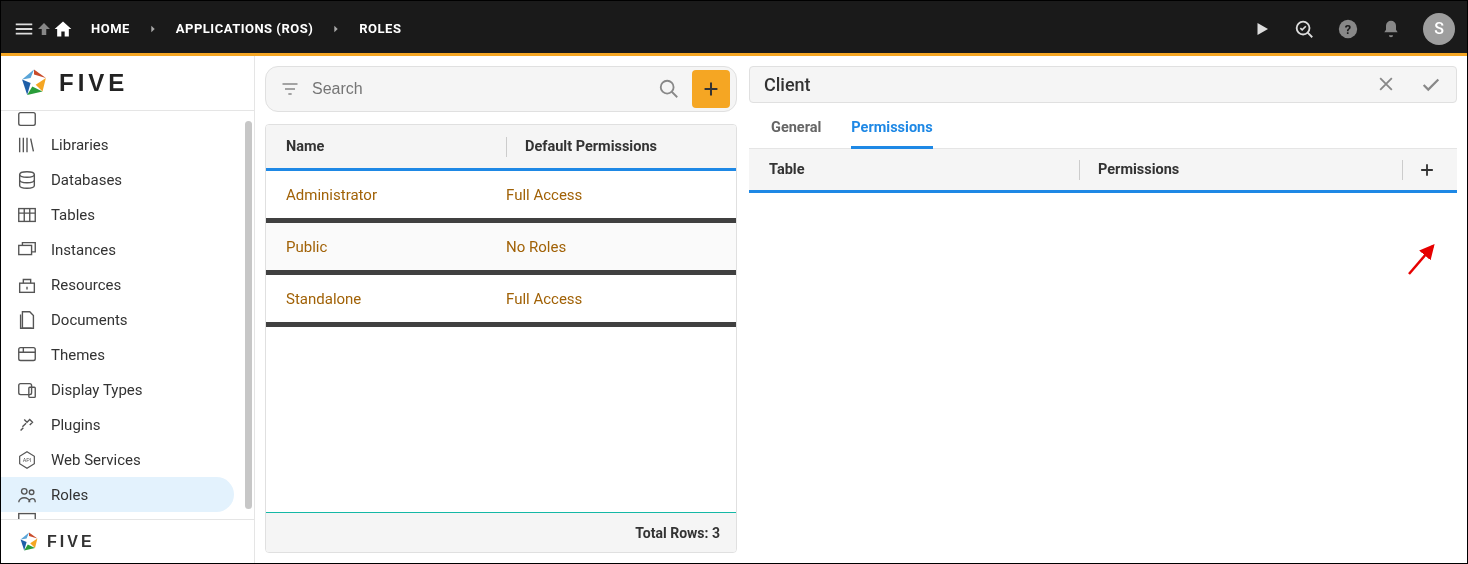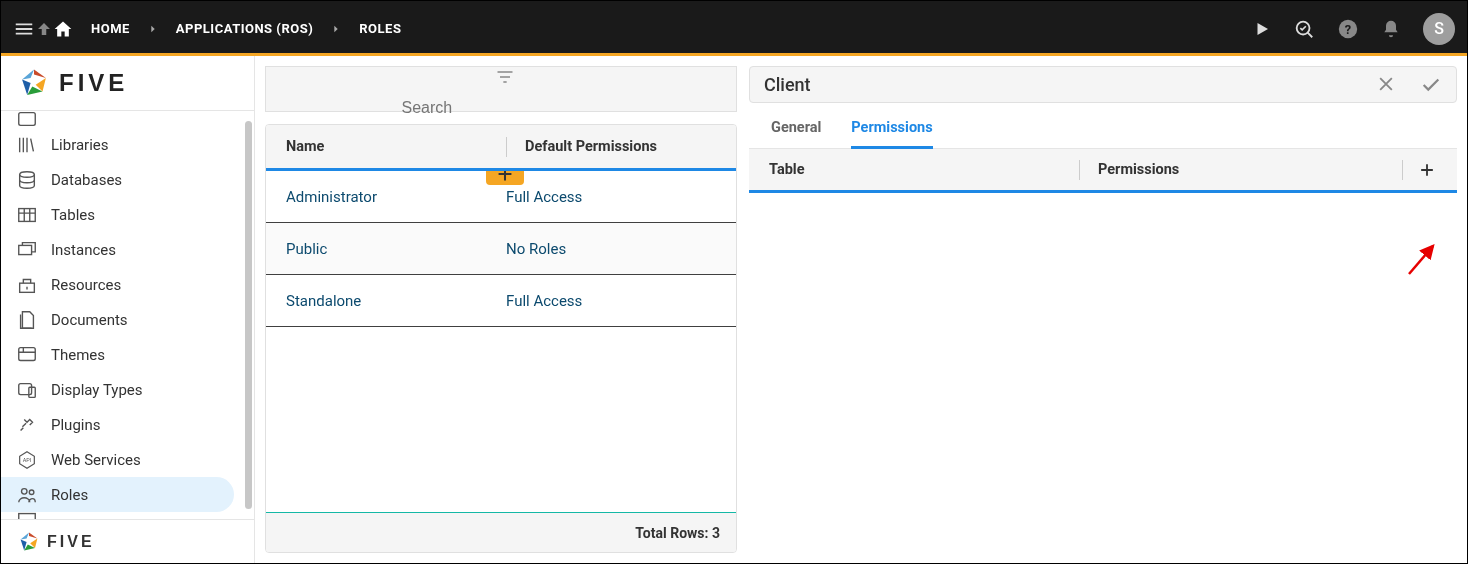--- a/index.html
+++ b/index.html
@@ -27,29 +27,29 @@
   .sidebar-menu::before { content: ""; position: absolute; right: 2px; top: 10px; bottom: 10px; width: 7px; background: #c7c7c7; border-radius: 4px; }
   .sidebar-item { display: flex; align-items: center; height: 35px; padding-left: 14px; gap: 12px; cursor: pointer; font-size: 15px; color: #333; }
   .sidebar-item.active { background: #e3f2fd; border-radius: 0 18px 18px 0; margin-right: 20px; }
   .sidebar-item .icon { width: 24px; height: 24px; display: flex; align-items: center; justify-content: center; color: #555; }
   .sidebar-item.truncated { height: 16px; overflow: hidden; }
   .sidebar-footer { height: 44px; border-top: 1px solid #e5e5e5; display: flex; align-items: center; padding-left: 16px; }
   .sidebar-footer-text { font-family: Arial, sans-serif; font-weight: 900; font-size: 16px; letter-spacing: 3px; margin-left: 6px; color: #333; }
   
   
   .center { flex: 0 0 488px; padding: 10px 6px 10px 10px; display: flex; flex-direction: column; }
-  .searchbar { height: 46px; background: #f5f5f5; border: 1px solid #e0e0e0; border-radius: 0; display: flex; align-items: center; padding: 0 6px 0 14px; gap: 12px; flex-direction: column; }
+  .searchbar { height: 46px; background: #f5f5f5; border: 1px solid #e0e0e0; border-radius: 13px; display: flex; align-items: center; padding: 0 6px 0 14px; gap: 12px; }
   .searchbar input { flex: 1; border: none; background: transparent; font-size: 16px; color: #666; outline: none; }
   .add-btn { width: 38px; height: 38px; background: #f5a623; border-radius: 4px; display: flex; align-items: center; justify-content: center; cursor: pointer; }
   .table-wrap { margin-top: 12px; border: 1px solid #e0e0e0; border-radius: 4px; flex: 1; display: flex; flex-direction: column; overflow: hidden; }
   .table-head { height: 46px; background: #f5f5f5; display: flex; align-items: center; padding: 0 20px; font-weight: 700; color: #333; border-bottom: 3px solid #1e88e5; font-size: 14.5px; }
   .table-head .col-sep { width: 1px; height: 20px; background: #ccc; margin: 0 18px 0 0; }
   .col-name { flex: 0 0 220px; }
   .col-perm { flex: 1; }
-  .table-row { height: 52px; display: flex; align-items: center; padding: 0 20px; border-bottom: 1px solid #404040; font-size: 15px; color: #0c4a6e; cursor: pointer; }
+  .table-row { height: 52px; display: flex; align-items: center; padding: 0 20px; border-bottom: 5px solid #404040; font-size: 15px; color: #a16207; cursor: pointer; }
   .table-row:nth-child(even) { background: #fafafa; }
   .table-footer { margin-top: auto; height: 40px; background: #f5f5f5; display: flex; align-items: center; justify-content: flex-end; padding-right: 16px; font-weight: 700; font-size: 14px; border-top: 1px solid #14b8a6; }
   
   
   .detail { flex: 1; padding: 10px 10px 10px 6px; display: flex; flex-direction: column; position: relative; }
   .detail-head { height: 37px; background: #f5f5f5; border: 1px solid #e0e0e0; border-radius: 4px; display: flex; align-items: center; padding: 0 14px; }
   .detail-title { font-size: 18px; font-weight: 500; color: #333; }
   .detail-head-actions { margin-left: auto; display: flex; gap: 24px; color: #777; }
   .tabs { height: 42px; display: flex; align-items: stretch; border-bottom: 1px solid #e5e5e5; padding-left: 22px; gap: 30px; margin-top: 4px; }
   .tab { display: flex; align-items: center; font-size: 14.5px; font-weight: 700; color: #666; cursor: pointer; position: relative; }

